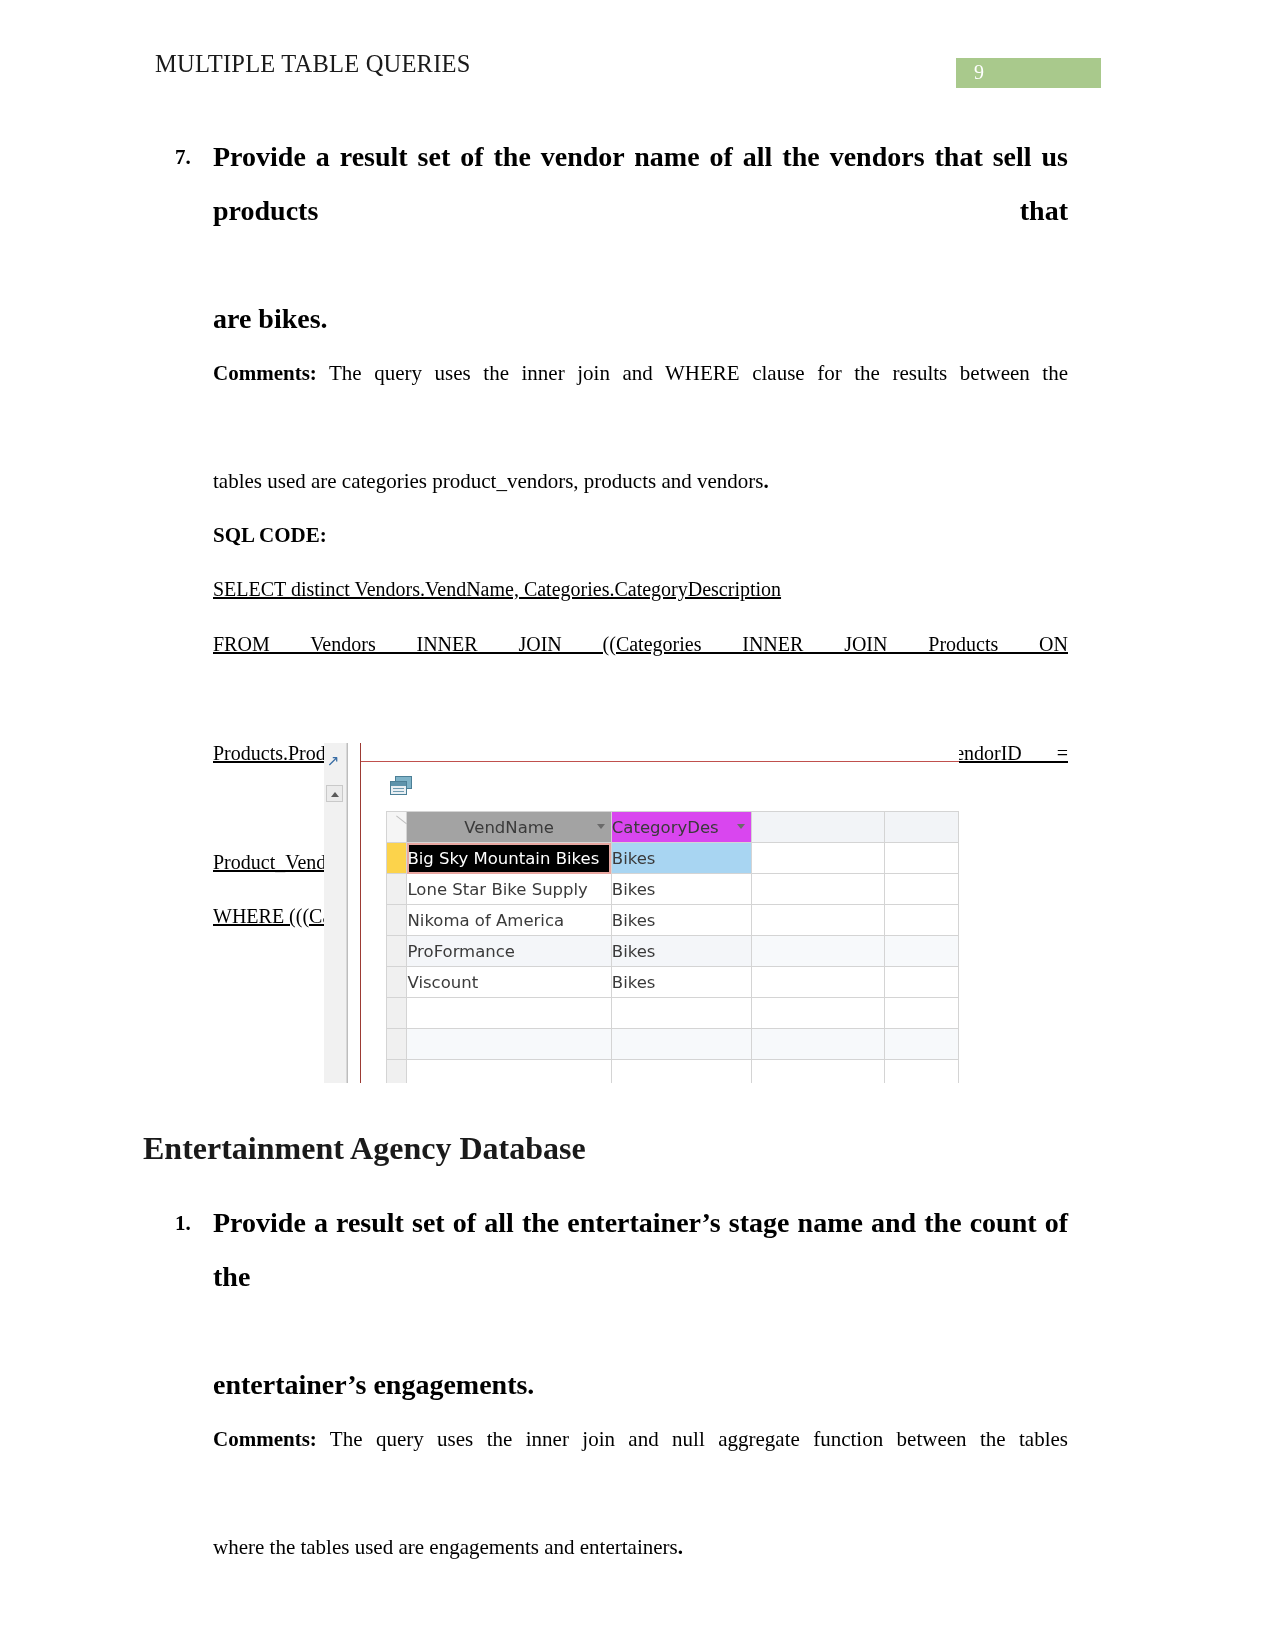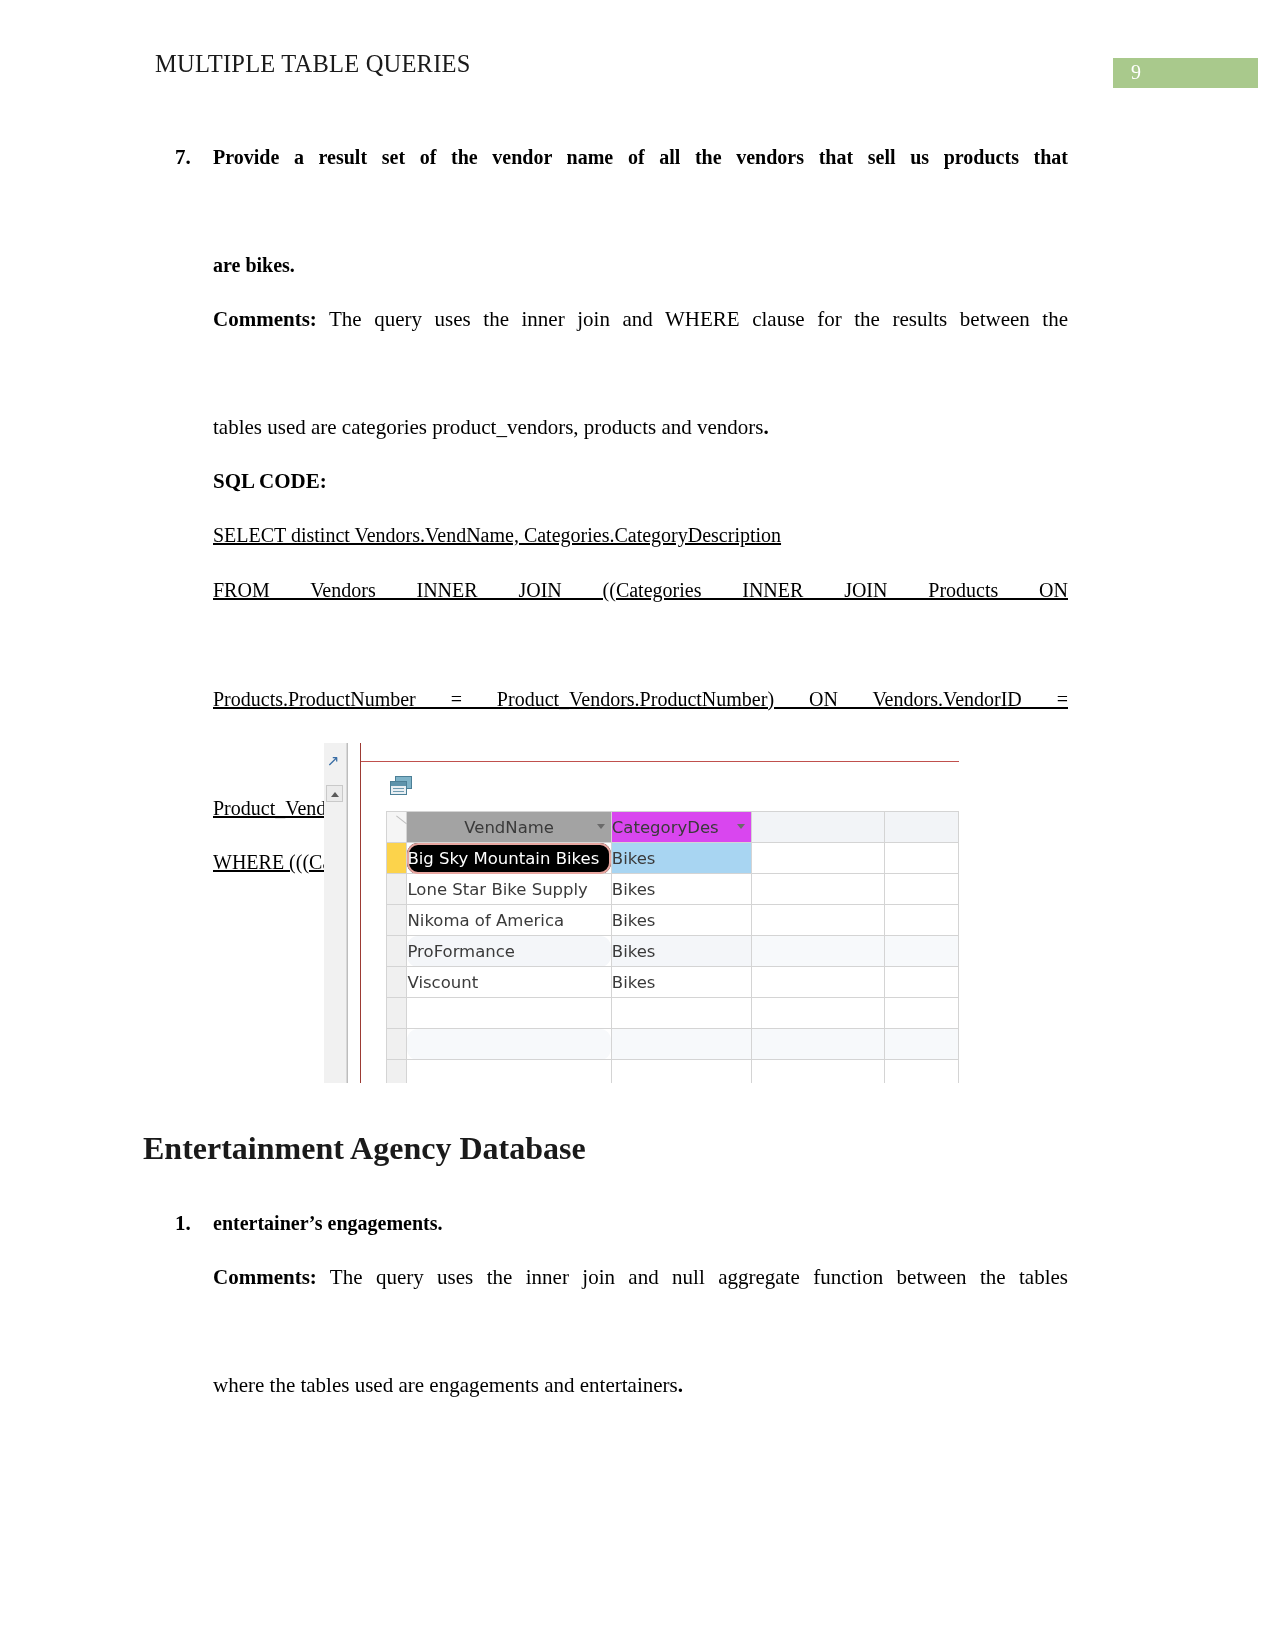--- a/index.html
+++ b/index.html
@@ -14,21 +14,21 @@
     font-family: "Liberation Serif", "DejaVu Serif", serif;
     color: #000000;
     overflow: hidden;
   }
 
   
   .page-header {
     position: absolute;
     top: 50px;
     left: 0;
-    width: 1258px;
+    width: 1101px;
     height: 40px;
   }
   .header-title {
     position: absolute;
     left: 155px;
     top: 0;
     font-size: 24.5px;
     letter-spacing: 0.2px;
     color: #1a1a1a;
     white-space: nowrap;
@@ -65,21 +65,21 @@
   .list-number {
     position: absolute;
     left: 175px;
     top: 0;
     font-weight: bold;
     font-size: 21px;
     line-height: 54px;
   }
   .q-text {
     font-weight: bold;
-    font-size: 20px;
+    font-size: 28px;
     line-height: 54px;
     text-align: justify;
     text-justify: inter-word;
     margin: 0;
   }
   .q-text.no-justify { text-align: left; }
 
   .para {
     padding-left: 213px;
     padding-right: 207px;
@@ -290,21 +290,20 @@
     border-left: 4px solid transparent;
     border-right: 4px solid transparent;
     border-top: 5px solid #6a6a6a;
   }
 
   td.sel-cell { background: #f0f0f0; }
   td.sel-cell.active { background: #fcd34b; }
   td.vend-cell {
     padding-left: 7px;
     background: #ffffff;
-    border-radius: 11px;
   }
   td.vend-cell.alt { background: #f4f6f9; }
   td.vend-cell.current {
     background: #000000;
     color: #ffffff;
     outline: 2px solid #e8a6a0;
     outline-offset: -2px;
     position: relative;
     z-index: 2;
   }
@@ -471,18 +470,19 @@
       </tbody>
     </table>
   </div>
 </div>
 
 <div class="section-heading">Entertainment Agency Database</div>
 
 <div class="lower-block">
   <div class="list-item">
     <span class="list-number">1.</span>
+    <p class="q-text justify-stretch">Provide a result set of all the entertainer’s stage name and the count of the</p>
     <p class="q-text no-justify">entertainer’s engagements.</p>
   </div>
 
   <p class="para justify-stretch"><b>Comments:</b> <span>The query uses the inner join and null aggregate function between the tables</span></p>
   <p class="para left"><span>where the tables used are engagements and entertainers</span><b>.</b></p>
 </div>
 
 </body></html>

